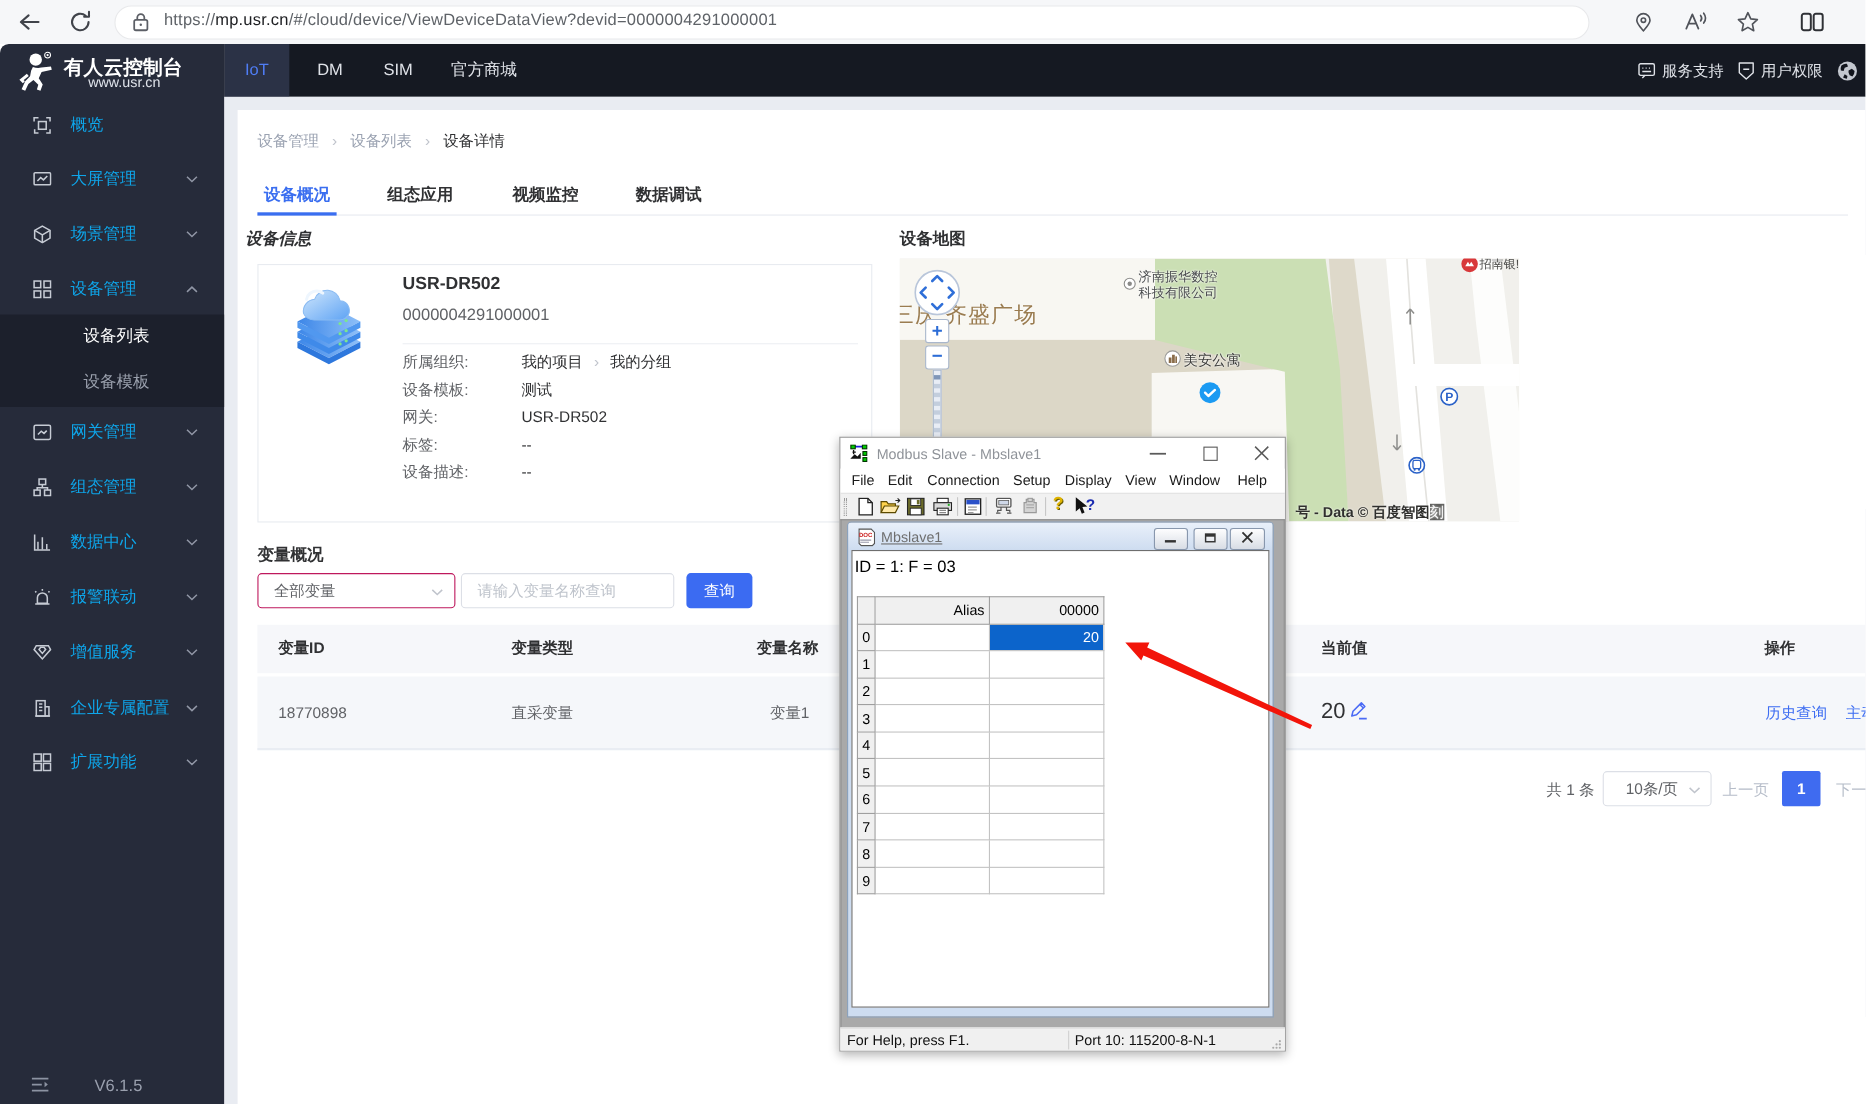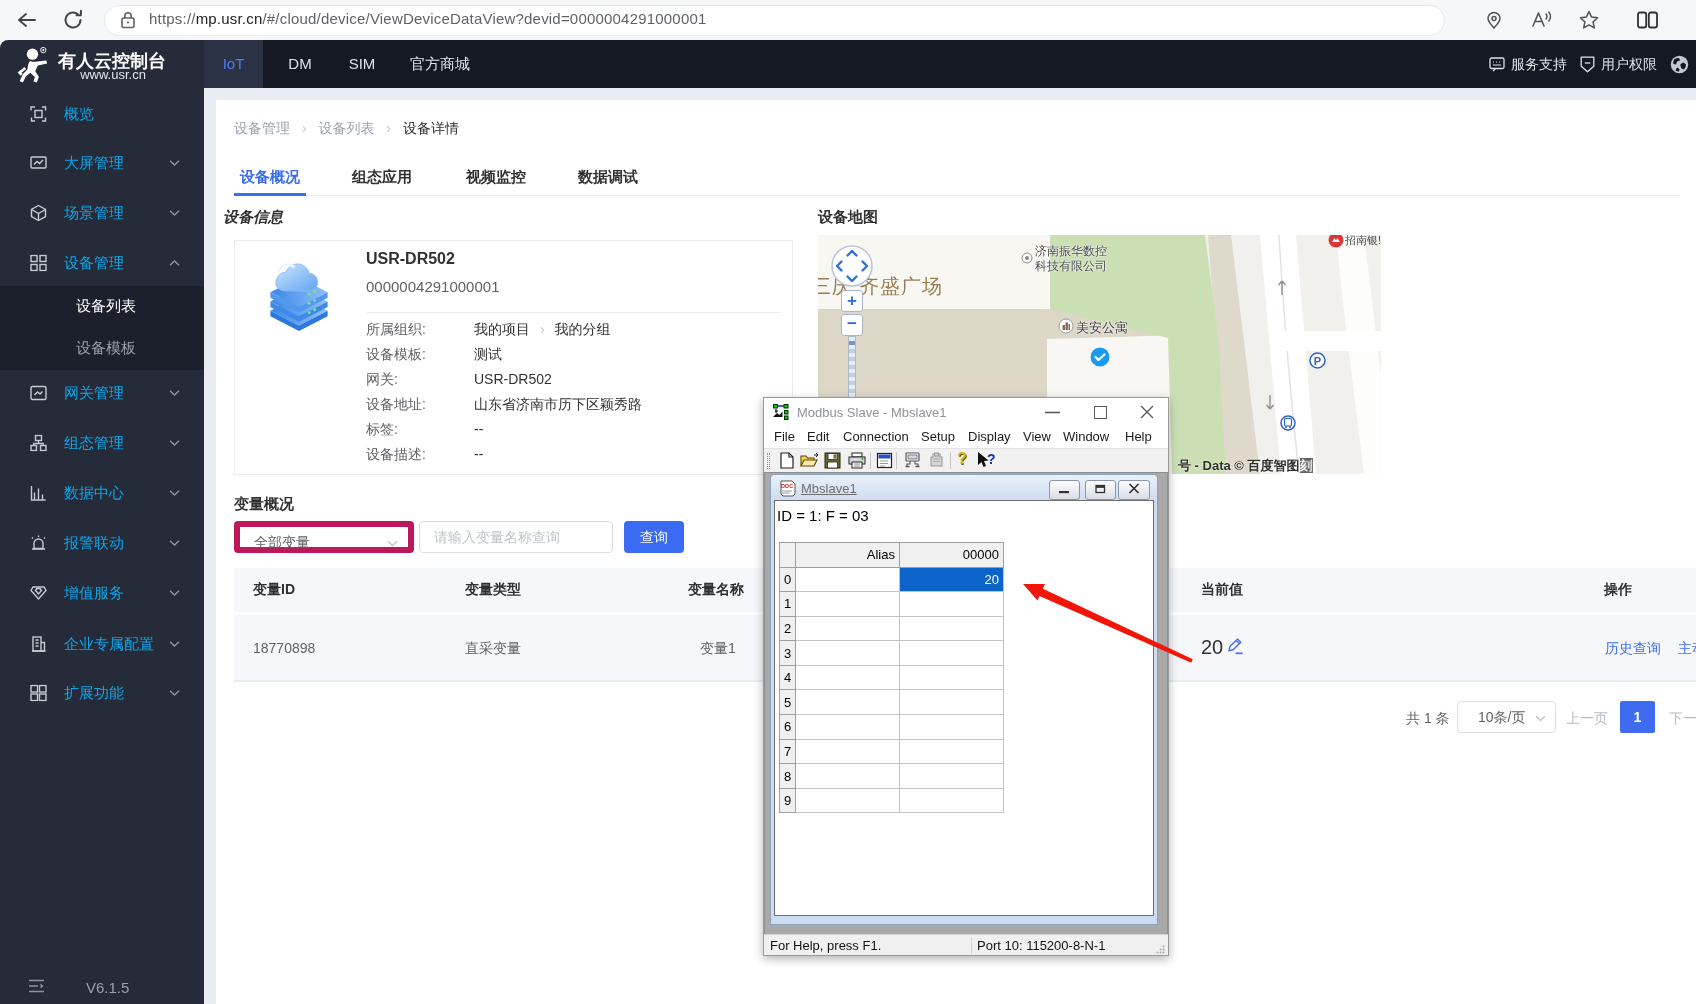--- a/index.html
+++ b/index.html
@@ -274,21 +274,20 @@
       <path d="M17 16 a10 10 0 0 1 10-8 q3.5 0 6 2" fill="none" stroke="#eef6fe" stroke-width="3" stroke-linecap="round"></path>
     </g>
   </svg>
   <div class="abs" style="left:131px;top:9px;font-size:16px;font-weight:bold;color:#303133;">USR-DR502</div>
   <div class="abs" style="left:131px;top:37px;font-size:15px;color:#606266;">0000004291000001</div>
   <div class="abs" style="left:131px;top:71px;width:414px;height:1px;background:#edeff3;"></div>
   <div class="abs kv" style="left:131px;top:76px;line-height:25px;">
     <div><span class="k">所属组织:</span><span class="v">我的项目 <span style="color:#c0c4cc;margin:0 6px;">›</span> 我的分组</span></div>
     <div><span class="k">设备模板:</span><span class="v">测试</span></div>
     <div><span class="k">网关:</span><span class="v">USR-DR502</span></div>
-    <div><span class="k">设备地址:</span><span class="v">山东省济南市历下区颖秀路</span></div>
     <div><span class="k">标签:</span><span class="v">--</span></div>
     <div><span class="k">设备描述:</span><span class="v">--</span></div>
   </div>
 </div>
 
 <div id="map" class="abs" style="left:818px;top:235px;width:563px;height:239px;background:#f1f0ec;overflow:hidden;">
   <svg class="abs" style="left:0;top:0" width="563" height="239">
     <rect x="0" y="0" width="232" height="78" fill="#f8f7f2"></rect>
     <rect x="0" y="74" width="352" height="165" fill="#dcd7c7"></rect>
     <polygon points="229,104 365,100 365,239 229,239" fill="#f8f7f3"></polygon>
@@ -356,21 +355,21 @@
   <div class="abs" style="left:31px;top:106px;width:6px;height:4px;background:#7f96b8;"></div>
   <div class="abs" style="left:31px;top:114px;width:6px;height:4px;background:#c3cedd;"></div>
   <div class="abs" style="left:31px;top:122px;width:6px;height:4px;background:#c3cedd;"></div>
   <div class="abs" style="left:31px;top:130px;width:6px;height:4px;background:#c3cedd;"></div>
   <div class="abs" style="left:31px;top:138px;width:6px;height:4px;background:#c3cedd;"></div>
   <div class="abs" style="left:31px;top:146px;width:6px;height:4px;background:#c3cedd;"></div>
   <div class="abs" style="left:31px;top:154px;width:6px;height:4px;background:#c3cedd;"></div>
 </div>
 
 <div class="abs hd" style="left:234px;top:495px;">变量概况</div>
-<div class="abs" style="left:234px;top:521px;width:180px;height:32px;border:6px solid #be185d;border-radius:4px;">
+<div class="abs" style="left:234px;top:521px;width:180px;height:32px;border:1px solid #be185d;border-radius:4px;">
   <span class="abs" style="left:14px;top:7px;font-size:14px;color:#606266;">全部变量</span>
   <svg class="abs" style="right:10px;top:13px" width="11" height="7" viewBox="0 0 11 7">
         <path d="M1 1.2 l4.5 4.3 L10 1.2" stroke="#c0c4cc" stroke-width="1.4" fill="none"></path>
       </svg>
 </div>
 <div class="abs" style="left:419px;top:521px;width:194px;height:32px;border:1px solid #dcdfe6;border-radius:4px;">
   <span class="abs" style="left:14px;top:7px;font-size:14px;color:#bfc4cc;">请输入变量名称查询</span>
 </div>
 <div class="abs" style="left:624px;top:521px;width:60px;height:32px;background:#3b6bf2;border-radius:4px;color:#fff;font-size:14px;text-align:center;line-height:32px;">查询</div>
 

